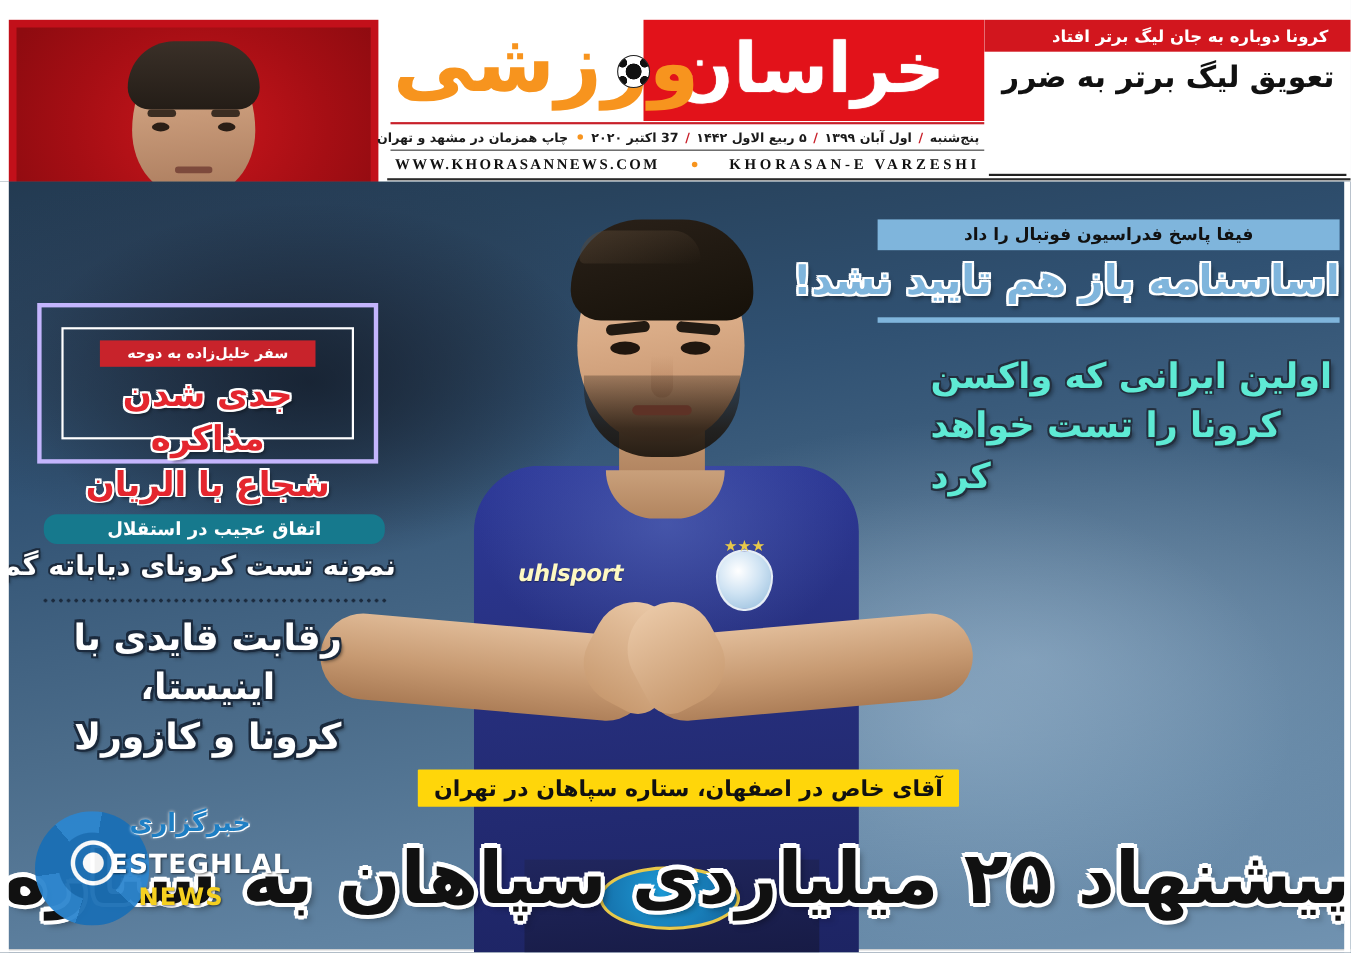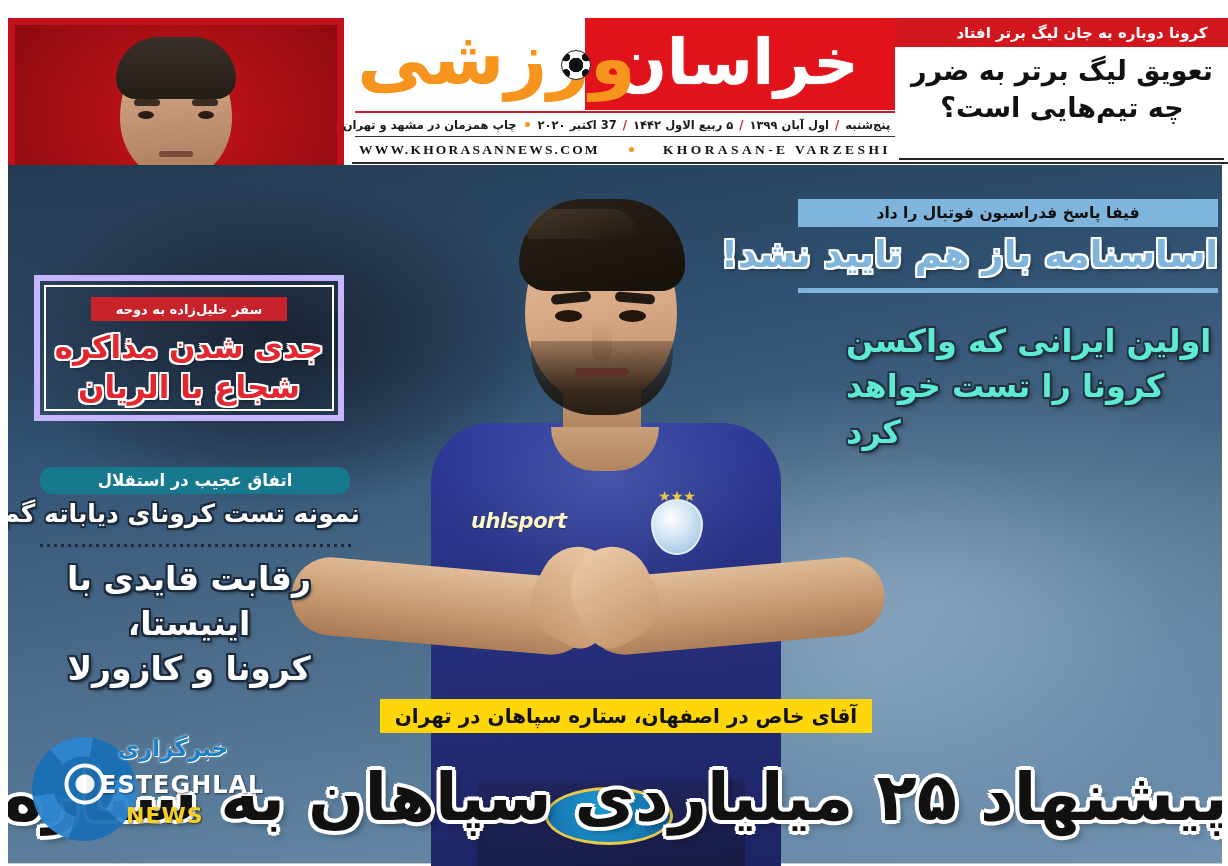--- a/index.html
+++ b/index.html
@@ -586,22 +586,22 @@
     width: 340px;
     height: 701px;
     direction: rtl;
     z-index: 20;
   }
   .framed-box {
     position: absolute;
     left: 20px; top: 110px;
     width: 310px;
     height: 146px;
-    border: 6px solid #c4b5fd;
-    padding: 4px;
+    border: 4px solid #c4b5fd;
+    padding: 18px;
   }
   .framed-box-inner {
     width: 100%; height: 100%;
     border: 2px solid #ffffff;
     position: relative;
     padding-top: 10px;
   }
   .fb-kicker {
     width: 196px;
     height: 24px;
@@ -858,21 +858,20 @@
         <span class="url-text">WWW.KHORASANNEWS.COM</span>
         <span class="dot-sep"></span>
         <span class="latin-name">KHORASAN-E VARZESHI</span>
       </div>
     </div>
 
     <div class="topright">
       <div class="topright-kicker">کرونا دوباره به جان لیگ برتر افتاد</div>
       <div class="topright-headline">
         <div>تعویق لیگ برتر به ضرر</div>
-        <div>چه تیم‌هایی است؟</div>
       </div>
       <div class="topright-rule"></div>
     </div>
 
     <div class="header-divider"></div>
   </div>
 
   <div class="body-zone">
 
     <div class="stadium-bg"></div>

